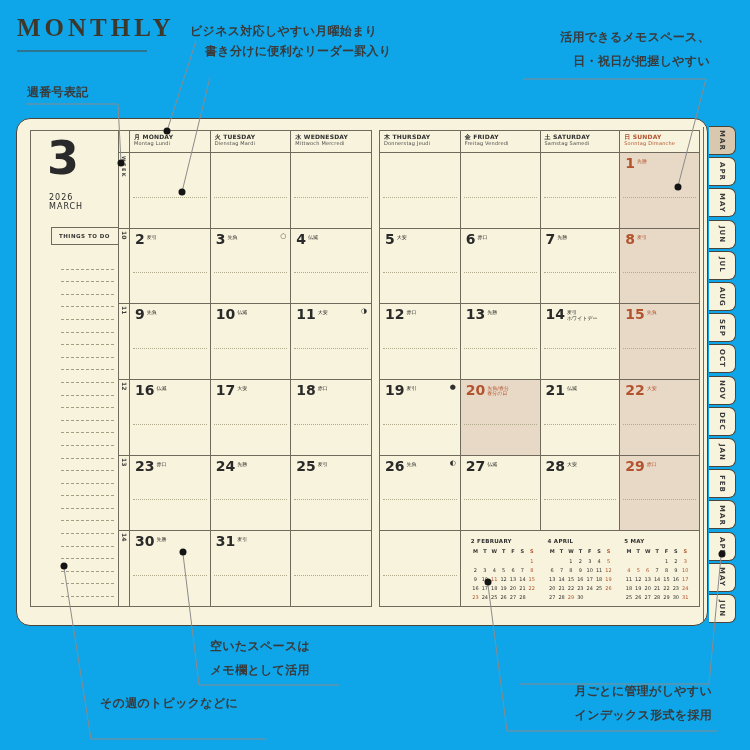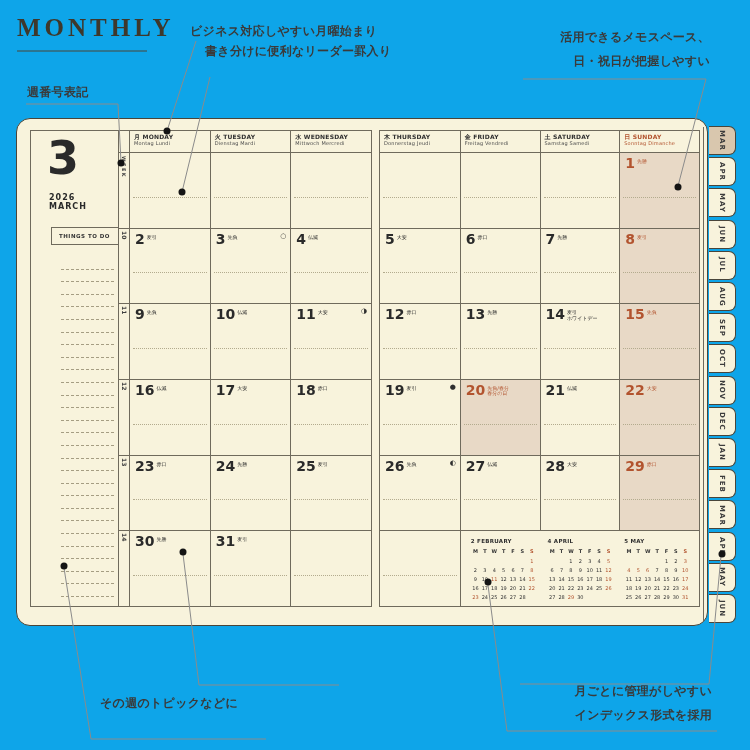--- a/index.html
+++ b/index.html
@@ -43,21 +43,21 @@
   .cell .dots{position:absolute;left:3px;right:3px;bottom:30px;border-top:1px dotted var(--dotline);}
   .cell.shaded{background:var(--shade);}
   .drow{display:flex;gap:2px;padding:3px 0 0 5px;}
   .dnum{font-size:14px;font-weight:700;color:var(--ink);line-height:14px;}
   .meta{display:flex;flex-direction:column;padding-top:3px;font-size:5px;line-height:5.5px;color:var(--ink);}
   .cell.redday .dnum,.cell.redday .meta{color:var(--red);}
   .moon{position:absolute;top:4px;right:4px;font-size:7px;line-height:7px;color:#2f2f2f;}
 
   .sidebar{grid-area:1/1/8/2;position:relative;}
   .mnum{position:absolute;left:16px;top:4px;font-size:46px;font-weight:700;color:var(--ink);line-height:1;}
-  .myear{position:absolute;left:18px;top:62px;font-size:8px;font-weight:700;letter-spacing:1px;color:var(--ink);line-height:9px;}
+  .myear{position:absolute;left:18px;top:62px;font-size:8px;font-weight:400;letter-spacing:1px;color:var(--ink);line-height:9px;}
   .myear span{display:block;}
   .ttd{position:absolute;left:20px;right:0;top:96px;height:18px;border:1px solid var(--line);border-right:none;
     font-size:5.5px;font-weight:700;letter-spacing:.5px;color:#333;display:flex;align-items:center;padding-left:7px;}
   .dashes{position:absolute;left:30px;right:4px;top:126px;}
   .dash{height:12.6px;border-bottom:1px dashed #a59d82;}
 
   .strip{position:relative;}
   .strip .vlab{writing-mode:vertical-rl;display:block;margin:3px auto 0;font-size:5px;letter-spacing:1.5px;color:#3f3f3f;font-weight:600;}
   .strip .wknum{writing-mode:vertical-rl;display:block;margin:2px auto 0;font-size:6px;color:#3f3f3f;font-weight:700;}
 
@@ -84,20 +84,22 @@
     <span>書き分けに便利なリーダー罫入り</span>
   </div>
   <div class="note" style="left:27px;top:81px;">
     <span>週番号表記</span>
   </div>
   <div class="note right" style="right:40px;top:26px;">
     <span>活用できるメモスペース、</span>
     <span>日・祝日が把握しやすい</span>
   </div>
   <div class="note" style="left:210px;top:635px;">
+    <span>空いたスペースは</span>
+    <span>メモ欄として活用</span>
   </div>
   <div class="note" style="left:100px;top:692px;">
     <span>その週のトピックなどに</span>
   </div>
   <div class="note right" style="right:38px;top:636px;margin-top:44px;">
     <span>月ごとに管理がしやすい</span>
     <span>インデックス形式を採用</span>
   </div>
 
   <div class="cover"></div>

